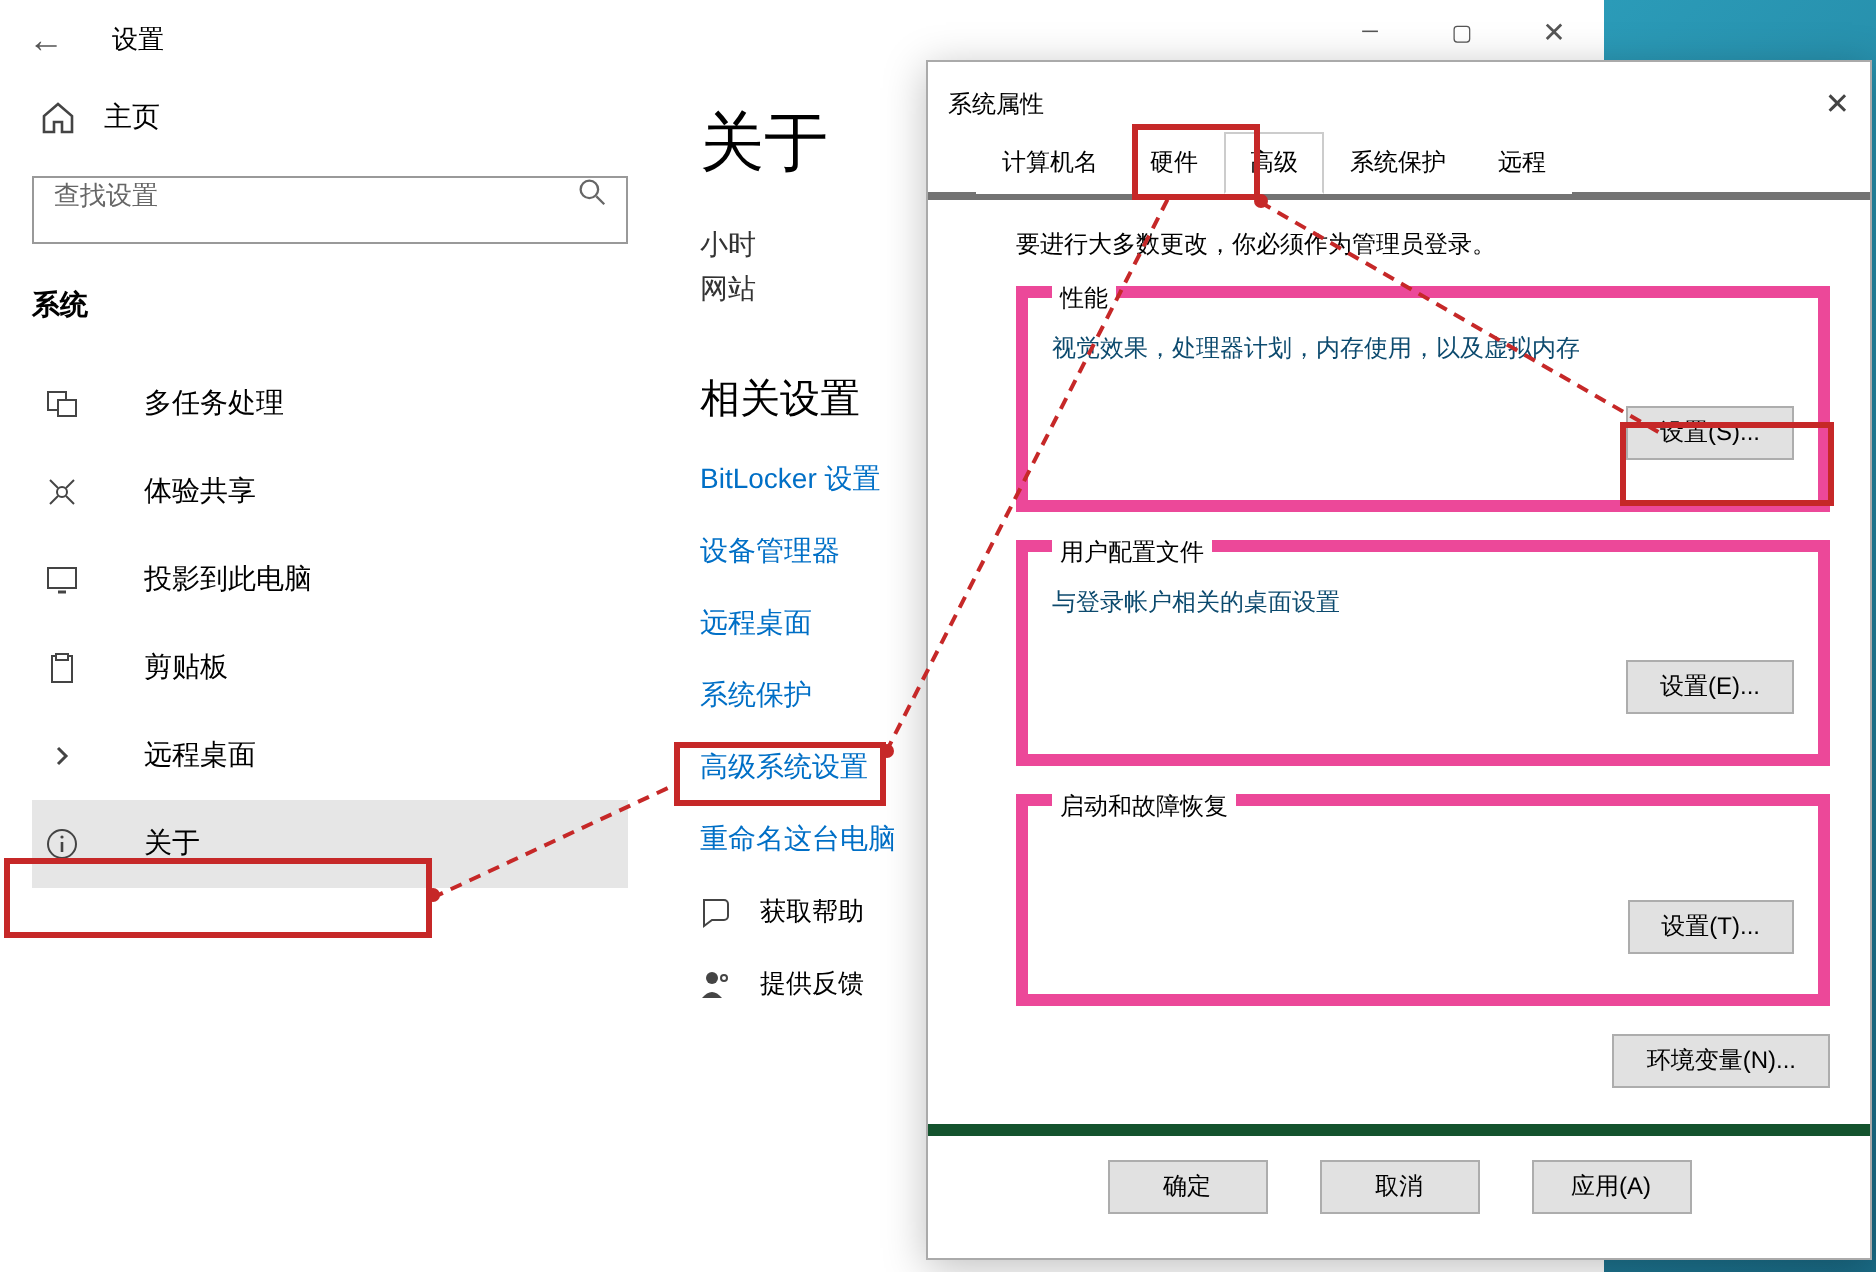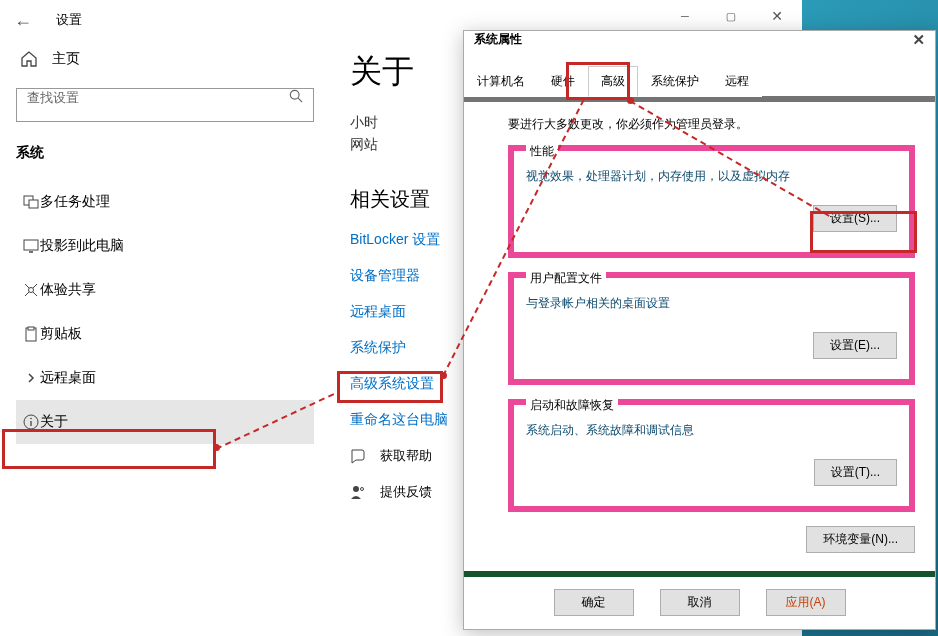--- a/index.html
+++ b/index.html
@@ -14,49 +14,49 @@
 .win-btn { width: 46px; height: 32px; display: flex; align-items: center; justify-content: center; color: #555; font-size: 11px; }
 .win-btn.close-btn { font-size: 14px; }
 
 .settings-body { display: flex; height: calc(100% - 40px); }
 .sidebar { width: 330px; padding: 0 16px; }
 .home-row { display: flex; align-items: center; gap: 14px; padding: 10px 4px; font-size: 14px; }
 .search-box { margin-top: 10px; border: 1px solid #999; display: flex; height: 34px; padding: 0 10px; color: #666; }
 .search-box .ph { flex: 1; font-size: 13px; }
 .section-label { margin-top: 22px; font-size: 14px; font-weight: 600; }
 .side-list { margin-top: 18px; }
-.side-item { display: flex; align-items: center; gap: 0; padding: 13px 6px; font-size: 14px; cursor: pointer; }
+.side-item { display: flex; align-items: center; gap: 32px; padding: 13px 6px; font-size: 14px; cursor: pointer; }
 .side-item.active { background: #e6e6e6; }
 .side-ico { width: 18px; display: inline-flex; justify-content: center; color: #444; }
 
 .main-panel { flex: 1; padding: 10px 20px; }
 .about-title { font-size: 32px; font-weight: 400; margin-bottom: 20px; }
 .info-line { font-size: 14px; color: #333; margin: 4px 0; }
 .related-title { font-size: 20px; margin-top: 32px; margin-bottom: 14px; }
 .link { color: #006fc6; font-size: 14px; margin: 18px 0; cursor: pointer; display: block; }
 .help-row { display: flex; align-items: center; gap: 14px; margin-top: 18px; }
 .help-ico { color: #444; }
 
 
 .dialog { position: absolute; top: 30px; right: 2px; width: 473px; height: 600px; background: #fff; border: 1px solid #aaa; box-shadow: 0 4px 20px rgba(0,0,0,0.25); z-index: 10; }
-.dlg-title { display: flex; align-items: flex-start; justify-content: space-between; height: 30px; padding: 0 10px; font-size: 12px; font-weight: bold; }
+.dlg-title { display: flex; align-items: flex-end; justify-content: space-between; height: 30px; padding: 0 10px; font-size: 12px; }
 .dlg-close { font-size: 15px; color: #444; cursor: pointer; }
-.tabs { display: flex; border-bottom: 6px solid #737373; padding: 0 0; margin-top: 4px; }
+.tabs { display: flex; border-bottom: 4px solid #737373; padding: 0 24px; margin-top: 4px; }
 .tab { padding: 6px 12px; font-size: 12px; cursor: pointer; border: 1px solid transparent; border-bottom: none; position: relative; top: 1px; background: #fff; }
 .tab.active { border-color: #ccc; border-bottom: 1px solid #fff; }
 .dlg-body { padding: 14px 20px 10px; font-size: 12px; margin-left: 24px; }
 .admin-note { margin-bottom: 12px; }
 .group { border: 6px solid #ec4899; padding: 10px 12px 20px; margin-bottom: 14px; position: relative; }
 .group-title { position: relative; top: -18px; background: #fff; display: inline-block; padding: 0 4px; font-size: 12px; }
 .group-desc { margin-top: -10px; color: #0c4a6e; }
 .group-btn { text-align: right; margin-top: 20px; }
 .btn { background: #e1e1e1; border: 1px solid #adadad; padding: 4px 16px; font-size: 12px; cursor: pointer; min-width: 80px; }
 .env-row { text-align: right; margin-top: 6px; margin-bottom: 8px; }
 .dlg-footer { border-top: 6px solid #14532d; padding: 12px 16px; display: flex; justify-content: center; gap: 26px; }
-.btn.disabled { color: #c2410c; padding-left: 16px; }
+.btn.disabled { color: #000000; padding-left: 16px; }
 
 
 .hl { position: absolute; border: 3px solid #c62828; pointer-events: none; z-index: 20; }
 .hl1 { top: 429px; left: 2px; width: 214px; height: 40px; }
 .hl2 { top: 371px; left: 337px; width: 106px; height: 32px; }
 .hl3 { top: 62px; left: 566px; width: 64px; height: 38px; }
 .hl4 { top: 211px; left: 810px; width: 107px; height: 42px; }
 
 
 .arrow { position: absolute; border-top: 2px dashed #c62828; z-index: 19; transform-origin: left center; }
@@ -112,37 +112,37 @@
               <svg width="16" height="16" viewBox="0 0 16 16">
                 <rect x="1" y="2" width="9" height="9" fill="none" stroke="#444"></rect>
                 <rect x="6" y="6" width="9" height="8" fill="#fff" stroke="#444"></rect>
               </svg>
             </span>
           <span>多任务处理</span>
         </div>
         <div class="side-item">
           <span class="side-ico">
               <svg width="16" height="16" viewBox="0 0 16 16">
-                <rect x="1" y="2" width="14" height="10" fill="none" stroke="#444"></rect>
-                <line x1="6" y1="14" x2="10" y2="14" stroke="#444" stroke-width="1.5"></line>
-              </svg>
-            </span>
-          <span>投影到此电脑</span>
-        </div>
-        <div class="side-item">
-          <span class="side-ico">
-              <svg width="16" height="16" viewBox="0 0 16 16">
                 <line x1="2" y1="2" x2="6" y2="6" stroke="#444"></line>
                 <line x1="14" y1="2" x2="10" y2="6" stroke="#444"></line>
                 <line x1="2" y1="14" x2="6" y2="10" stroke="#444"></line>
                 <line x1="14" y1="14" x2="10" y2="10" stroke="#444"></line>
                 <circle cx="8" cy="8" r="2.5" fill="none" stroke="#444"></circle>
               </svg>
             </span>
           <span>体验共享</span>
+        </div>
+        <div class="side-item">
+          <span class="side-ico">
+              <svg width="16" height="16" viewBox="0 0 16 16">
+                <rect x="1" y="2" width="14" height="10" fill="none" stroke="#444"></rect>
+                <line x1="6" y1="14" x2="10" y2="14" stroke="#444" stroke-width="1.5"></line>
+              </svg>
+            </span>
+          <span>投影到此电脑</span>
         </div>
         <div class="side-item">
           <span class="side-ico">
               <svg width="16" height="16" viewBox="0 0 16 16">
                 <rect x="3" y="2" width="10" height="13" fill="none" stroke="#444"></rect>
                 <rect x="5" y="1" width="6" height="3" fill="#fff" stroke="#444"></rect>
               </svg>
             </span>
           <span>剪贴板</span>
         </div>
@@ -224,21 +224,20 @@
     </div>
 
     <div class="group">
       <span class="group-title">用户配置文件</span>
       <div class="group-desc">与登录帐户相关的桌面设置</div>
       <div class="group-btn"><button class="btn">设置(E)...</button></div>
     </div>
 
     <div class="group">
       <span class="group-title">启动和故障恢复</span>
-      <div class="group-desc">系统启动、系统故障和调试信息</div>
       <div class="group-btn"><button class="btn">设置(T)...</button></div>
     </div>
 
     <div class="env-row">
       <button class="btn">环境变量(N)...</button>
     </div>
   </div>
   <div class="dlg-footer">
     <button class="btn">确定</button>
     <button class="btn">取消</button>

